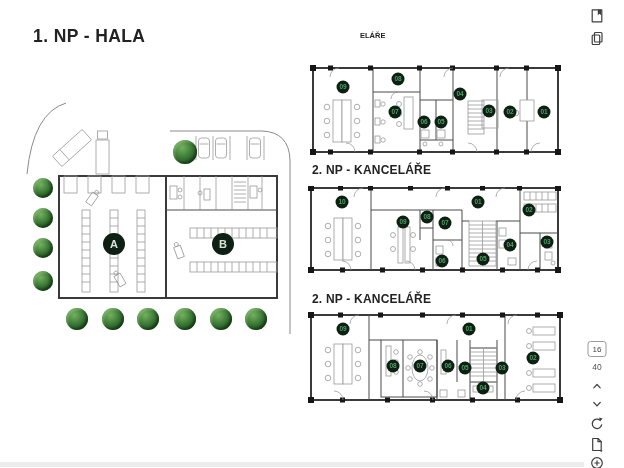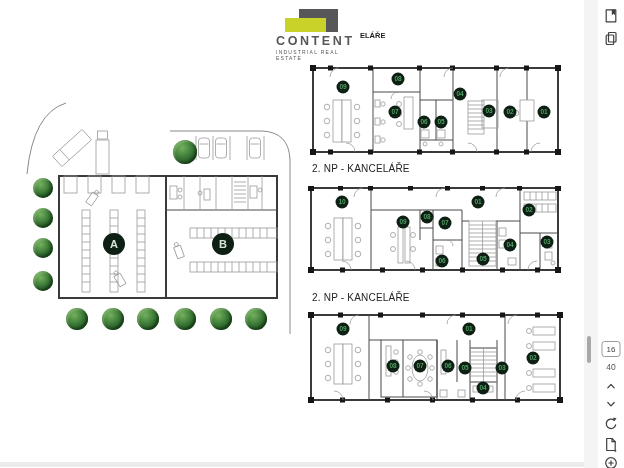--- a/index.html
+++ b/index.html
@@ -6,21 +6,21 @@
   body{
     width:624px;height:468px;position:relative;overflow:hidden;
     background:#ffffff;font-family:"Liberation Sans",sans-serif;
     -webkit-font-smoothing:antialiased;
   }
   .abs{position:absolute}
 
   
   .doc-page{left:0;top:0;width:584px;height:468px;background:#fff}
   .page-title{left:33px;top:26px;font-size:17.5px;font-weight:700;color:#222;letter-spacing:.4px}
-  .plan-title{font-size:10px;font-weight:400;color:#222;letter-spacing:.2px}
+  .plan-title{font-size:12px;font-weight:700;color:#222;letter-spacing:.2px}
   .partial-label{left:360px;top:31px;font-size:7.5px;font-weight:700;color:#222}
 
   
   .logo{left:276px;top:7px;width:80px}
   .logo-mark{position:relative;width:80px;height:26px}
   .logo-rect-dark{position:absolute;left:23px;top:2px;width:39px;height:23px;background:var(--logo-gray)}
   .logo-rect-yellow{position:absolute;left:9px;top:11px;width:41px;height:14px;background:var(--logo-yellow)}
   .logo-brand{font-size:12.5px;font-weight:600;letter-spacing:2.6px;color:var(--logo-gray);margin-top:1px}
   .logo-tagline{font-size:5px;letter-spacing:1.25px;color:var(--logo-gray);margin-top:1px}
 
@@ -49,46 +49,39 @@
     box-shadow:inset -2px -2px 3px rgba(0,30,0,.55), inset 2px 2px 2px rgba(190,230,160,.35);
   }
 
   .bottom-edge{left:0;top:462px;width:584px;height:5px;background:#ececec}
 
   
   .scrollbar{left:584px;top:0;width:14px;height:468px;background:#f4f4f4}
   .scroll-thumb{position:absolute;left:3px;top:336px;width:4px;height:27px;background:#a8a8a8;border-radius:2px}
 
   
-  .toolbar{left:598px;top:0;width:26px;height:468px;background:#fff}
+  .toolbar{left:584px;top:0;width:26px;height:468px;background:#fff}
   .tb-btn{position:absolute;left:50%;transform:translateX(-50%);background:none;border:none;padding:0;margin:0;cursor:pointer;line-height:0}
   .page-input{
     position:absolute;left:50%;transform:translateX(-50%);top:341px;
     width:17px;height:14px;border:1px solid #9b9b9b;border-radius:3px;
     font-size:8px;text-align:center;color:#444;padding:0;background:#fff;
     font-family:"Liberation Sans",sans-serif;
   }
   .page-total{position:absolute;left:0;top:362px;width:100%;text-align:center;font-size:8.5px;color:#555}
   .ic{stroke:#3f3f3f;stroke-width:1.2;fill:none;stroke-linecap:round;stroke-linejoin:round}
   .icf{fill:#3f3f3f;stroke:none}
 </style>
 </head>
 <body>
 
 <div class="abs doc-page">
 
-
-  <div class="abs logo">
-    <div class="logo-mark">
-      <div class="logo-rect-dark"></div>
-      <div class="logo-rect-yellow"></div>
-    </div>
-    <div class="logo-brand">CONTENT</div>
-    <div class="logo-tagline">INDUSTRIAL REAL ESTATE</div>
-  </div>
+  <div class="abs page-title">1. NP - HALA</div>
+
 
   <div class="abs partial-label">ELÁŘE</div>
   <div class="abs plan-title" style="left:312px;top:163px">2. NP - KANCELÁŘE</div>
   <div class="abs plan-title" style="left:312px;top:292px">2. NP - KANCELÁŘE</div>
 
   <svg class="abs" style="left:14px;top:100px" width="286" height="240" viewBox="14 100 286 240">
     <path class="site-line" d="M66,103 Q33,113 27,174"></path>
     <path class="site-line" d="M170,131 H262 Q289,132 290,160 V334"></path>
 
     <g transform="translate(72,148) rotate(48)">

